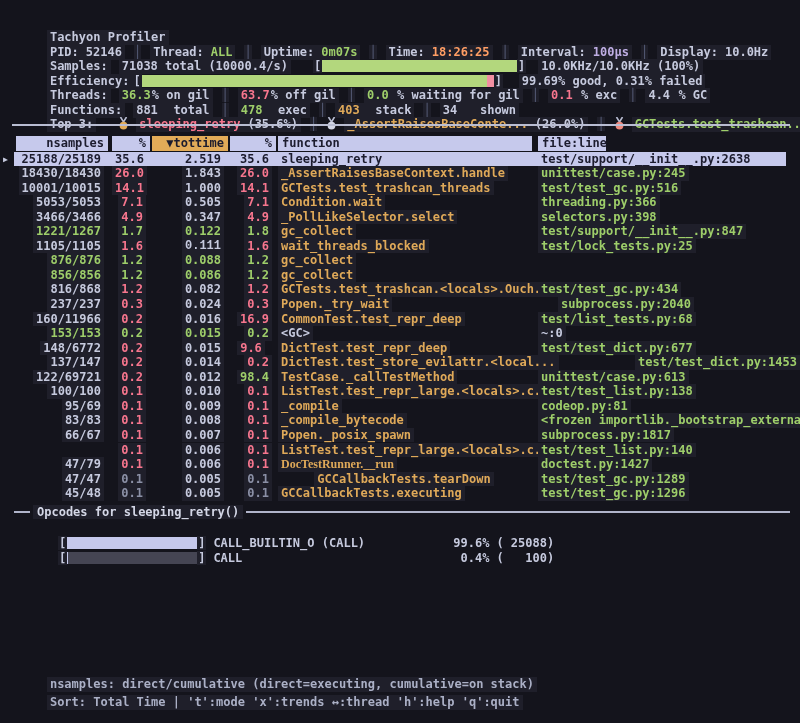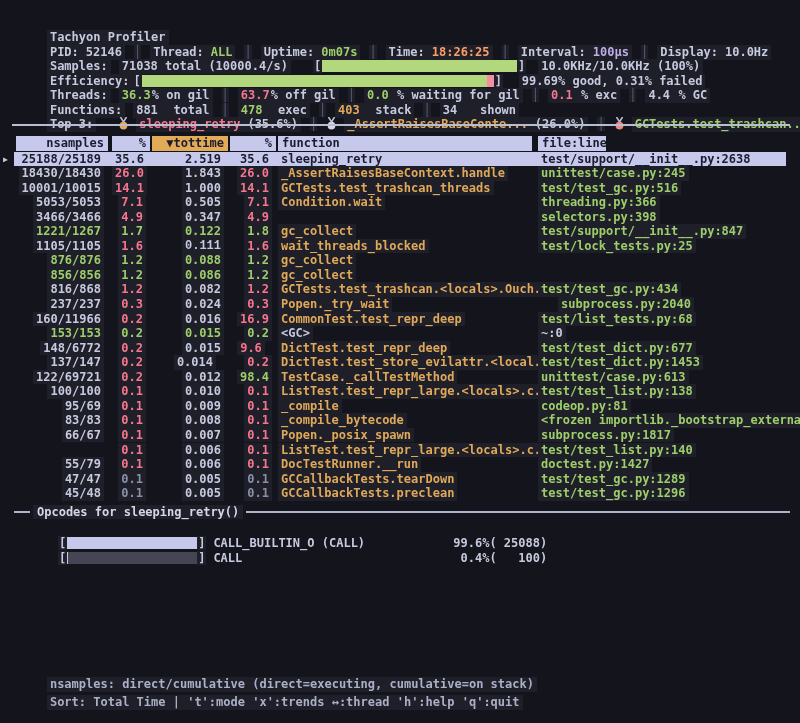--- a/index.html
+++ b/index.html
@@ -36,21 +36,21 @@
   .trow .cell{z-index:1;}
   .rowarrow{position:absolute;left:3px;top:1px;font-size:8px;color:#c6cade;z-index:1;}
   
   .sepline{position:absolute;left:14px;width:776px;height:14.5px;display:flex;align-items:center;}
   .sepline .dash{height:2px;background:#b0b4ca;}
   .sepline .dash.lead{width:16px;} .sepline .dash.tail{flex:1;}
   .sepline .sep-title{background:#1f1f2a;color:#d4d7e6;padding:0 4px;margin:0 3px;white-space:pre;}
   .opline{position:absolute;left:29px;height:15px;line-height:15px;white-space:pre;}
   .opname{display:inline-block;width:230px;margin-left:7px;}
   .oppct{display:inline-block;width:46px;text-align:right;}
-  .opcount{}
+  .opcount{margin-left:7px;}
   .optrack{width:130px;}
   .footer{color:#abb0c6;}
   .medal{display:inline-block;width:11px;margin-right:7px;vertical-align:-2px;}
 </style>
 </head>
 <body>
 
 <div class="screen">
 
   <div class="line" style="top:15px">
@@ -133,20 +133,21 @@
         <span class="cell r" style="left: 152px; width: 72px;"><span class="crun tone-white">0.505</span></span>
         <span class="cell r" style="left: 230px; width: 42px;"><span class="crun tone-red">7.1</span></span>
         <span class="cell l" style="left: 278px; width: 252px;"><span class="crun tone-orange">Condition.wait</span></span>
         <span class="cell l" style="left: 538px; width: 262px;"><span class="crun tone-green">threading.py:366</span></span>
       </div>
       <div class="trow" style="top: 209.7px;">
         <span class="cell r" style="left: 16px; width: 88px;"><span class="crun tone-white">3466/3466</span></span>
         <span class="cell r" style="left: 112px; width: 34px;"><span class="crun tone-red">4.9</span></span>
         <span class="cell r" style="left: 152px; width: 72px;"><span class="crun tone-white">0.347</span></span>
         <span class="cell r" style="left: 230px; width: 42px;"><span class="crun tone-red">4.9</span></span>
+        <span class="cell l" style="left: 278px; width: 252px;"><span class="crun tone-orange">_PollLikeSelector.select</span></span>
         <span class="cell l" style="left: 538px; width: 262px;"><span class="crun tone-green">selectors.py:398</span></span>
       </div>
       <div class="trow" style="top: 224.25px;">
         <span class="cell r" style="left: 16px; width: 88px;"><span class="crun tone-green">1221/1267</span></span>
         <span class="cell r" style="left: 112px; width: 34px;"><span class="crun tone-green">1.7</span></span>
         <span class="cell r" style="left: 152px; width: 72px;"><span class="crun tone-green">0.122</span></span>
         <span class="cell r" style="left: 230px; width: 42px;"><span class="crun tone-green">1.8</span></span>
         <span class="cell l" style="left: 278px; width: 252px;"><span class="crun tone-orange">gc_collect</span></span>
         <span class="cell l" style="left: 538px; width: 262px;"><span class="crun tone-green">test/support/__init__.py:847</span></span>
       </div>
@@ -208,24 +209,24 @@
         <span class="cell r" style="left: 16px; width: 88px;"><span class="crun tone-white">148/6772</span></span>
         <span class="cell r" style="left: 112px; width: 34px;"><span class="crun tone-red">0.2</span></span>
         <span class="cell r" style="left: 152px; width: 72px;"><span class="crun tone-white">0.015</span></span>
         <span class="cell r" style="left: 230px; width: 42px; text-align: center;"><span class="crun tone-red">9.6</span></span>
         <span class="cell l" style="left: 278px; width: 252px;"><span class="crun tone-orange">DictTest.test_repr_deep</span></span>
         <span class="cell l" style="left: 538px; width: 262px;"><span class="crun tone-green">test/test_dict.py:677</span></span>
       </div>
       <div class="trow" style="top: 355.2px;">
         <span class="cell r" style="left: 16px; width: 88px;"><span class="crun tone-white">137/147</span></span>
         <span class="cell r" style="left: 112px; width: 34px;"><span class="crun tone-red">0.2</span></span>
-        <span class="cell r" style="left: 144px; width: 72px;"><span class="crun tone-white">0.014</span></span>
+        <span class="cell r" style="left: 152px; width: 72px;"><span class="crun tone-white">0.014</span></span>
         <span class="cell r" style="left: 230px; width: 42px;"><span class="crun tone-red">0.2</span></span>
         <span class="cell l" style="left: 278px; width: 252px;"><span class="crun tone-orange">DictTest.test_store_evilattr.&lt;local...</span></span>
-        <span class="cell l" style="left: 538px; width: 262px;"><span class="crun tone-green">test/test_dict.py:1453</span></span>
+        <span class="cell l" style="left: 538px; width: 262px; text-align: right;"><span class="crun tone-green">test/test_dict.py:1453</span></span>
       </div>
       <div class="trow" style="top: 369.75px;">
         <span class="cell r" style="left: 16px; width: 88px;"><span class="crun tone-white">122/69721</span></span>
         <span class="cell r" style="left: 112px; width: 34px;"><span class="crun tone-red">0.2</span></span>
         <span class="cell r" style="left: 152px; width: 72px;"><span class="crun tone-white">0.012</span></span>
         <span class="cell r" style="left: 230px; width: 42px;"><span class="crun tone-green">98.4</span></span>
         <span class="cell l" style="left: 278px; width: 252px;"><span class="crun tone-orange">TestCase._callTestMethod</span></span>
         <span class="cell l" style="left: 538px; width: 262px;"><span class="crun tone-green">unittest/case.py:613</span></span>
       </div>
       <div class="trow" style="top: 384.3px;">
@@ -262,41 +263,41 @@
       </div>
       <div class="trow" style="top: 442.5px;">
         <span class="cell r" style="left: 16px; width: 88px; margin-top: 36px;"><span class="crun tone-white">58/58</span></span>
         <span class="cell r" style="left: 112px; width: 34px;"><span class="crun tone-red">0.1</span></span>
         <span class="cell r" style="left: 152px; width: 72px;"><span class="crun tone-white">0.006</span></span>
         <span class="cell r" style="left: 230px; width: 42px;"><span class="crun tone-red">0.1</span></span>
         <span class="cell l" style="left: 278px; width: 252px;"><span class="crun tone-orange">ListTest.test_repr_large.&lt;locals&gt;.c...</span></span>
         <span class="cell l" style="left: 538px; width: 262px;"><span class="crun tone-green">test/test_list.py:140</span></span>
       </div>
       <div class="trow" style="top: 457.05px;">
-        <span class="cell r" style="left: 16px; width: 88px;"><span class="crun tone-white">55/79</span></span>
+        <span class="cell r" style="left: 16px; width: 88px;"><span class="crun tone-white">47/79</span></span>
         <span class="cell r" style="left: 112px; width: 34px;"><span class="crun tone-red">0.1</span></span>
         <span class="cell r" style="left: 152px; width: 72px;"><span class="crun tone-white">0.006</span></span>
         <span class="cell r" style="left: 230px; width: 42px;"><span class="crun tone-red">0.1</span></span>
-        <span class="cell l" style="left: 278px; width: 252px;"><span class="crun tone-orange">DocTestRunner.__run</span></span>
+        <span class="cell l" style="left: 278px; width: 252px; font-family: Liberation Serif, serif;"><span class="crun tone-orange">DocTestRunner.__run</span></span>
         <span class="cell l" style="left: 538px; width: 262px;"><span class="crun tone-green">doctest.py:1427</span></span>
       </div>
       <div class="trow" style="top: 471.6px;">
         <span class="cell r" style="left: 16px; width: 88px;"><span class="crun tone-white">47/47</span></span>
         <span class="cell r" style="left: 112px; width: 34px;"><span class="crun tone-dim">0.1</span></span>
         <span class="cell r" style="left: 152px; width: 72px;"><span class="crun tone-white">0.005</span></span>
         <span class="cell r" style="left: 230px; width: 42px;"><span class="crun tone-dim">0.1</span></span>
-        <span class="cell l" style="left: 278px; width: 252px;"><span class="crun tone-orange">GCCallbackTests.tearDown</span></span>
+        <span class="cell l" style="left: 278px; width: 252px; text-align: center;"><span class="crun tone-orange">GCCallbackTests.tearDown</span></span>
         <span class="cell l" style="left: 538px; width: 262px;"><span class="crun tone-green">test/test_gc.py:1289</span></span>
       </div>
       <div class="trow" style="top: 486.15px;">
         <span class="cell r" style="left: 16px; width: 88px;"><span class="crun tone-white">45/48</span></span>
         <span class="cell r" style="left: 112px; width: 34px;"><span class="crun tone-dim">0.1</span></span>
         <span class="cell r" style="left: 152px; width: 72px;"><span class="crun tone-white">0.005</span></span>
         <span class="cell r" style="left: 230px; width: 42px;"><span class="crun tone-dim">0.1</span></span>
-        <span class="cell l" style="left: 278px; width: 252px;"><span class="crun tone-orange">GCCallbackTests.preclean</span></span>
+        <span class="cell l" style="left: 278px; width: 252px;"><span class="crun tone-orange">GCCallbackTests.executing</span></span>
         <span class="cell l" style="left: 538px; width: 262px;"><span class="crun tone-green">test/test_gc.py:1296</span></span>
       </div>
     </div>
 
   <div class="sepline" style="top:505px">
     <span class="dash lead"></span>
       <span class="sep-title">Opcodes for sleeping_retry()</span>
       <span class="dash tail"></span>
   </div>
 

